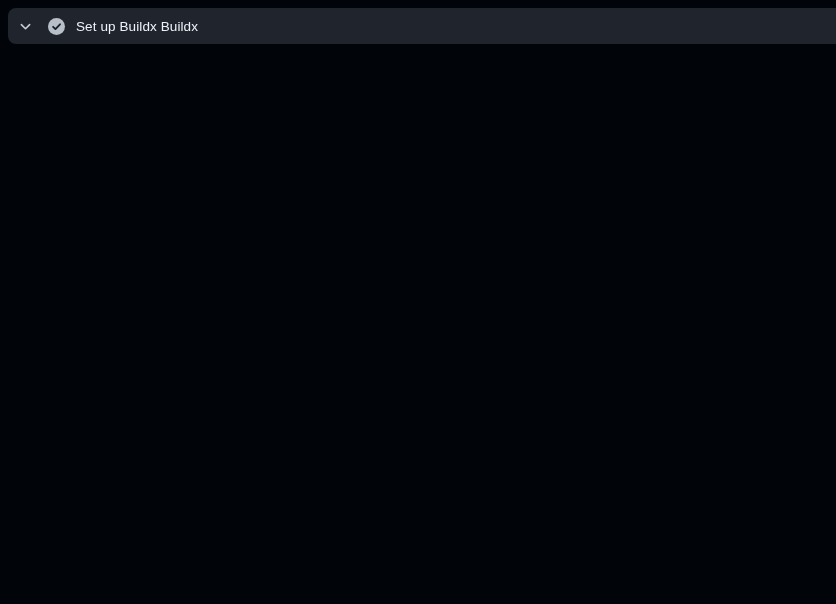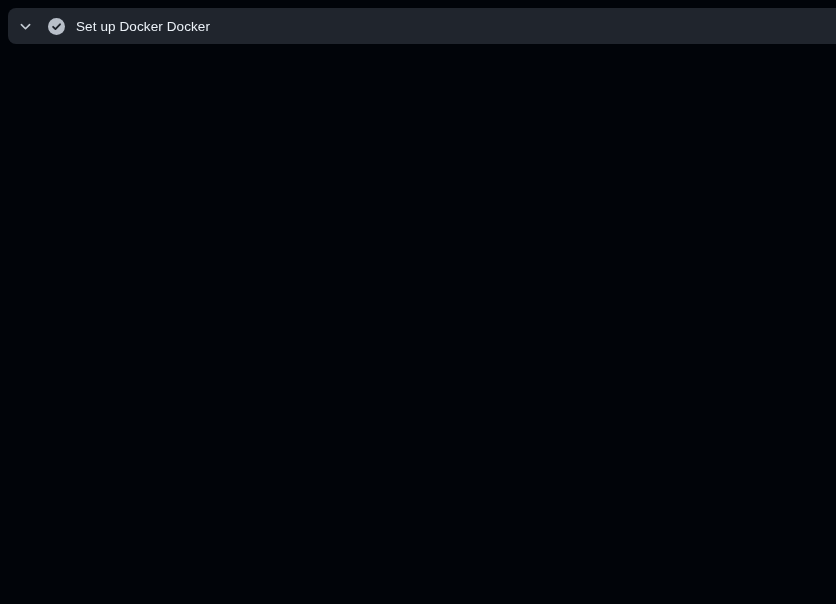--- a/index.html
+++ b/index.html
@@ -64,21 +64,21 @@
     <svg width="15" height="15" viewBox="0 0 16 16">
       <path d="M3.6 6l4.4 4.4L12.4 6" stroke="#c6cdd5" stroke-width="1.7" fill="none" stroke-linecap="round" stroke-linejoin="round"></path>
     </svg>
   </span>
   <span class="check-wrap">
     <svg width="17" height="17" viewBox="0 0 16 16">
       <circle cx="8" cy="8" r="8" fill="#b8bfc9"></circle>
       <path d="M4.8 8.3l2.2 2.2 4.3-4.6" stroke="#1b2028" stroke-width="1.7" fill="none" stroke-linecap="round" stroke-linejoin="round"></path>
     </svg>
   </span>
-  <span class="step-title">Set up Docker Docker</span>
+  <span class="step-title">Set up Buildx Buildx</span>
 </div>
 
 <div class="log-rows">
   <div class="row">
     
   </div>
 
   <div class="row">
     
   </div>

